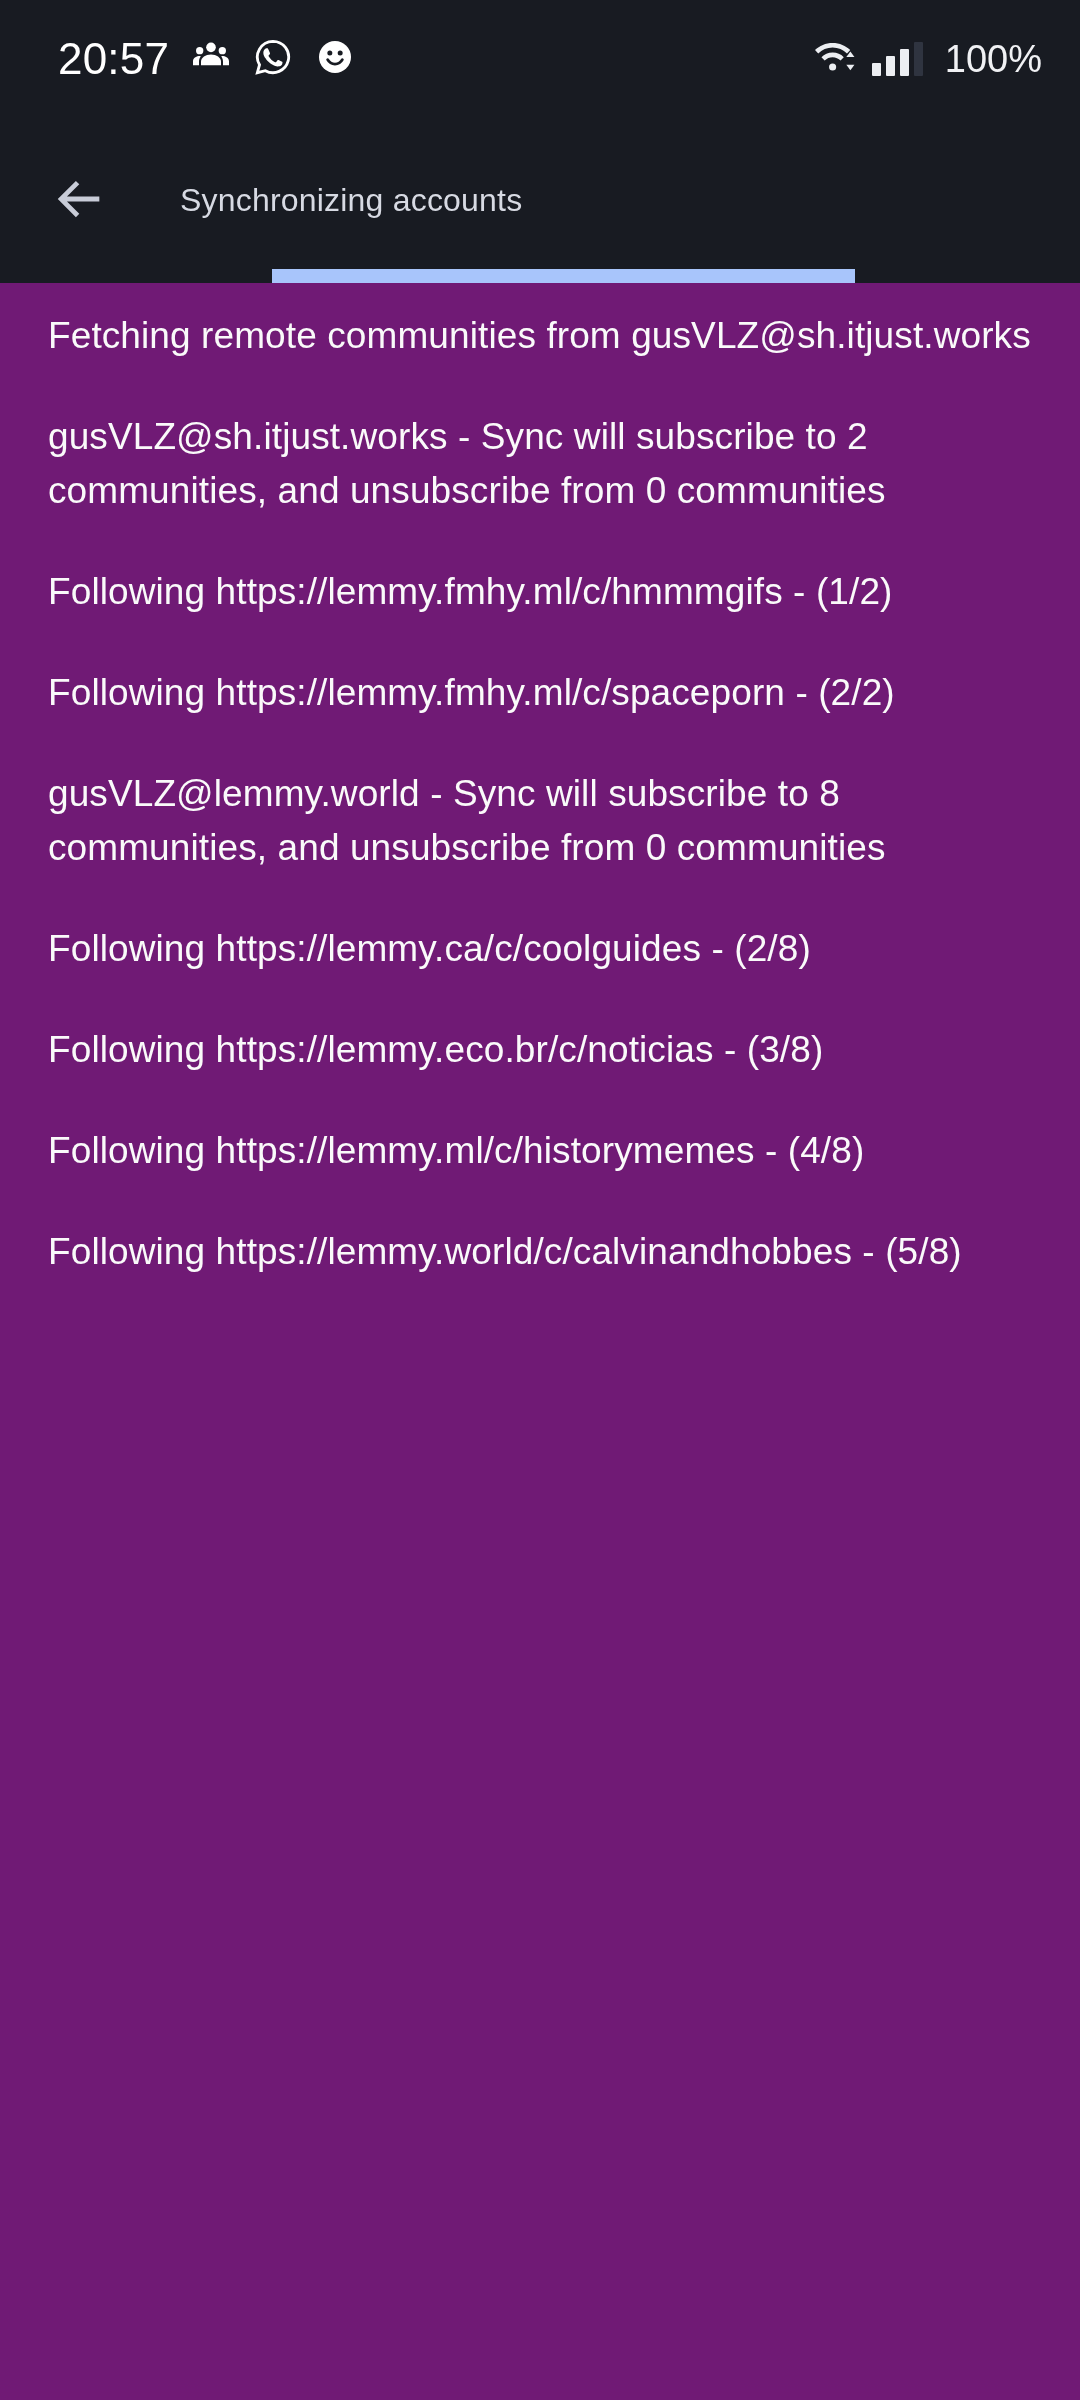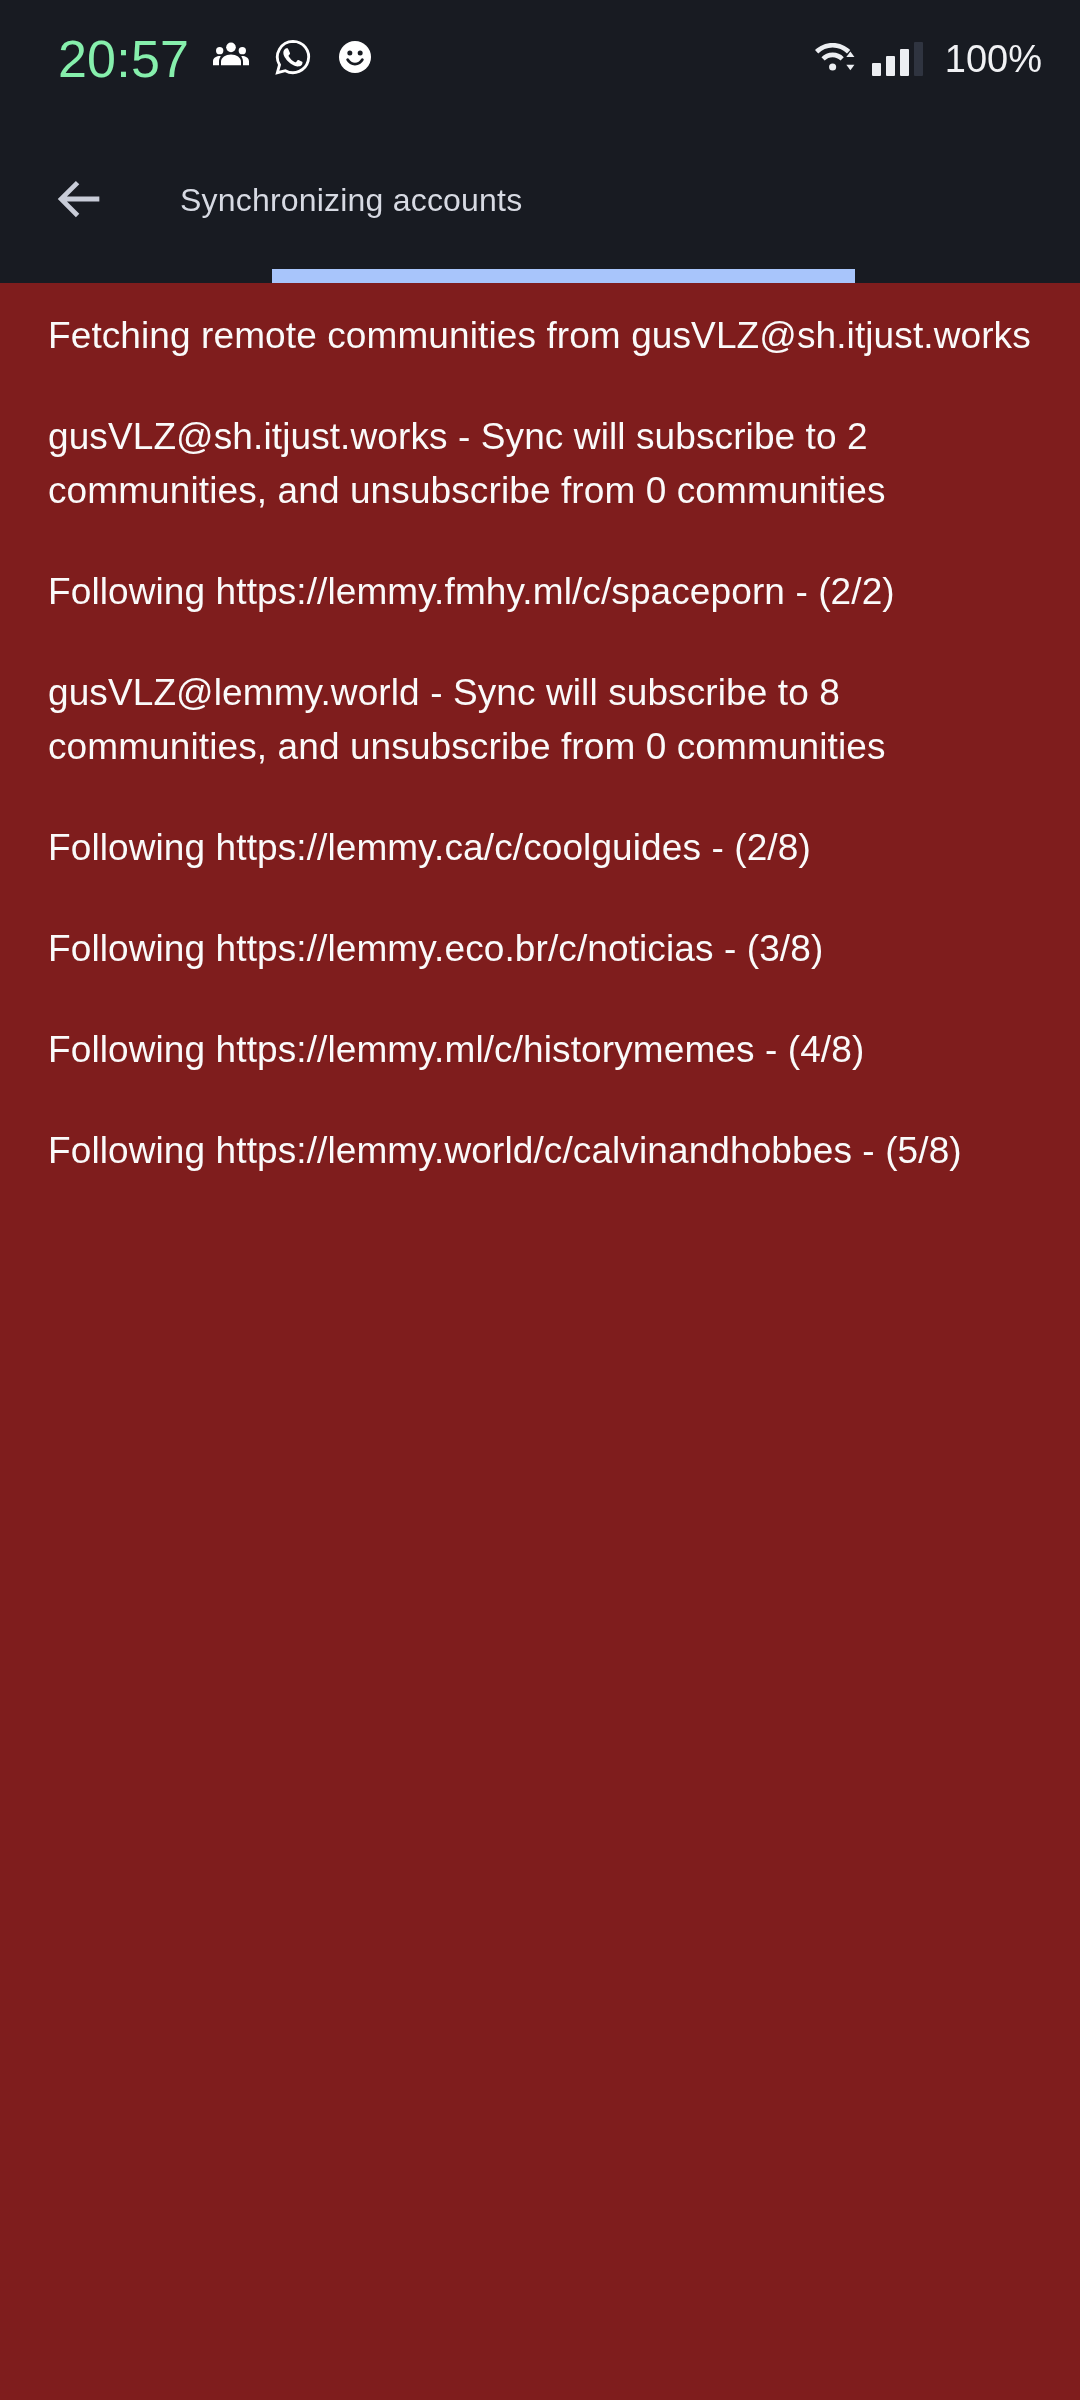--- a/index.html
+++ b/index.html
@@ -11,21 +11,21 @@
   }
   #app { width:1080px; height:2400px; display:flex; flex-direction:column; background:#2e2e2e; }
 
   
   .statusbar{
     height:118px; background:#181b22; flex:0 0 auto;
     display:flex; align-items:center; padding:0 38px 0 58px;
     color:#ffffff;
   }
   .sb-left{ display:flex; align-items:center; gap:22px; }
-  .sb-clock{ font-size:52px; letter-spacing:.2px; color:#86efac; line-height:1; }
+  .sb-clock{ font-size:44px; letter-spacing:.2px; color:#ffffff; line-height:1; }
   .sb-icons{ display:flex; align-items:center; gap:22px; }
   .sb-icon{ display:block; }
   .sb-spacer{ flex:1 1 auto; }
   .sb-right{ display:flex; align-items:center; gap:14px; }
   .sb-battery{ font-size:38px; color:#f0f1f4; line-height:1; margin-left:8px; }
   .bars{ display:flex; align-items:flex-end; gap:5px; height:34px; }
   .bars i{ display:block; width:9px; background:#eceef2; border-radius:1px; }
   .bars i.b1{ height:13px; }
   .bars i.b2{ height:20px; }
   .bars i.b3{ height:27px; }
@@ -48,21 +48,21 @@
   .progress-track{
     position:absolute; left:0; right:0; bottom:0; height:14px; background:transparent;
   }
   .progress-fill{
     position:absolute; left:272px; width:583px; height:14px; bottom:0;
     background:#a8c5fb;
   }
 
   
   .log{
-    flex:1 1 auto; background:#7f1d1d; padding:26px 48px 0 48px;
+    flex:1 1 auto; background:#701a75; padding:26px 48px 0 48px;
     overflow:hidden;
   }
   .log-entry{
     color:#fafafa; font-size:37px; line-height:54px;
     margin-bottom:47px; word-break:break-word; letter-spacing:.1px;
   }
 </style>
 </head>
 <body>
 
@@ -136,20 +136,21 @@
     <div class="title">Synchronizing accounts</div>
 
     <div class="progress-track">
       <div class="progress-fill"></div>
     </div>
   </div>
 
   <div class="log">
     <div class="log-entry">Fetching remote communities from gusVLZ@sh.itjust.works</div>
     <div class="log-entry">gusVLZ@sh.itjust.works - Sync will subscribe to 2 communities, and unsubscribe from 0 communities</div>
+    <div class="log-entry">Following https://lemmy.fmhy.ml/c/hmmmgifs - (1/2)</div>
     <div class="log-entry">Following https://lemmy.fmhy.ml/c/spaceporn - (2/2)</div>
     <div class="log-entry">gusVLZ@lemmy.world - Sync will subscribe to 8 communities, and unsubscribe from 0 communities</div>
     <div class="log-entry">Following https://lemmy.ca/c/coolguides - (2/8)</div>
     <div class="log-entry">Following https://lemmy.eco.br/c/noticias - (3/8)</div>
     <div class="log-entry">Following https://lemmy.ml/c/historymemes - (4/8)</div>
     <div class="log-entry">Following https://lemmy.world/c/calvinandhobbes - (5/8)</div>
   </div>
 
 </div>
 

